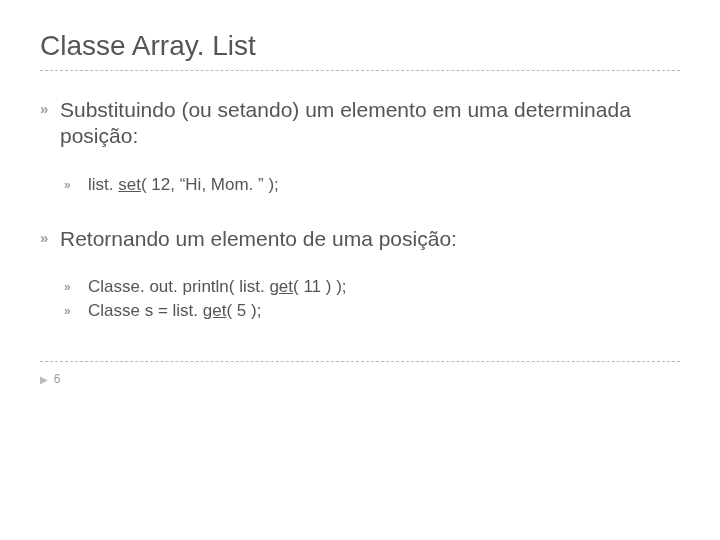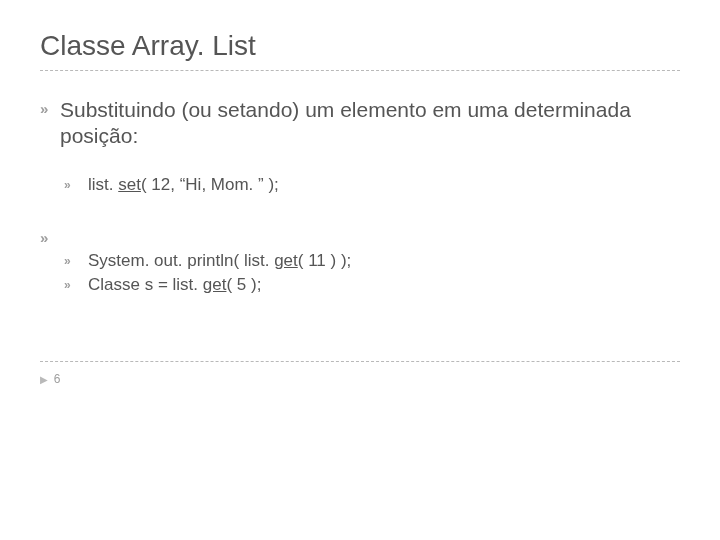--- a/index.html
+++ b/index.html
@@ -128,25 +128,26 @@
                 <span>list. </span><span class="underline">set</span><span>( 12, “Hi, Mom. ” );</span>
               </span>
             </li>
           </ul>
         </div>
       </li>
 
       <li class="top-item">
         <span class="glyph">»</span>
         <div class="content">
+          <span>Retornando um elemento de uma posição:</span>
           <ul class="sub-list">
             <li class="sub-item">
               <span class="glyph">»</span>
               <span class="text">
-                <span>System. out. println( list. </span><span class="underline">get</span><span>( 11 ) );</span>
+                <span>Classe. out. println( list. </span><span class="underline">get</span><span>( 11 ) );</span>
               </span>
             </li>
             <li class="sub-item">
               <span class="glyph">»</span>
               <span class="text">
                 <span>Classe  s = list. </span><span class="underline">get</span><span>( 5 );</span>
               </span>
             </li>
           </ul>
         </div>

